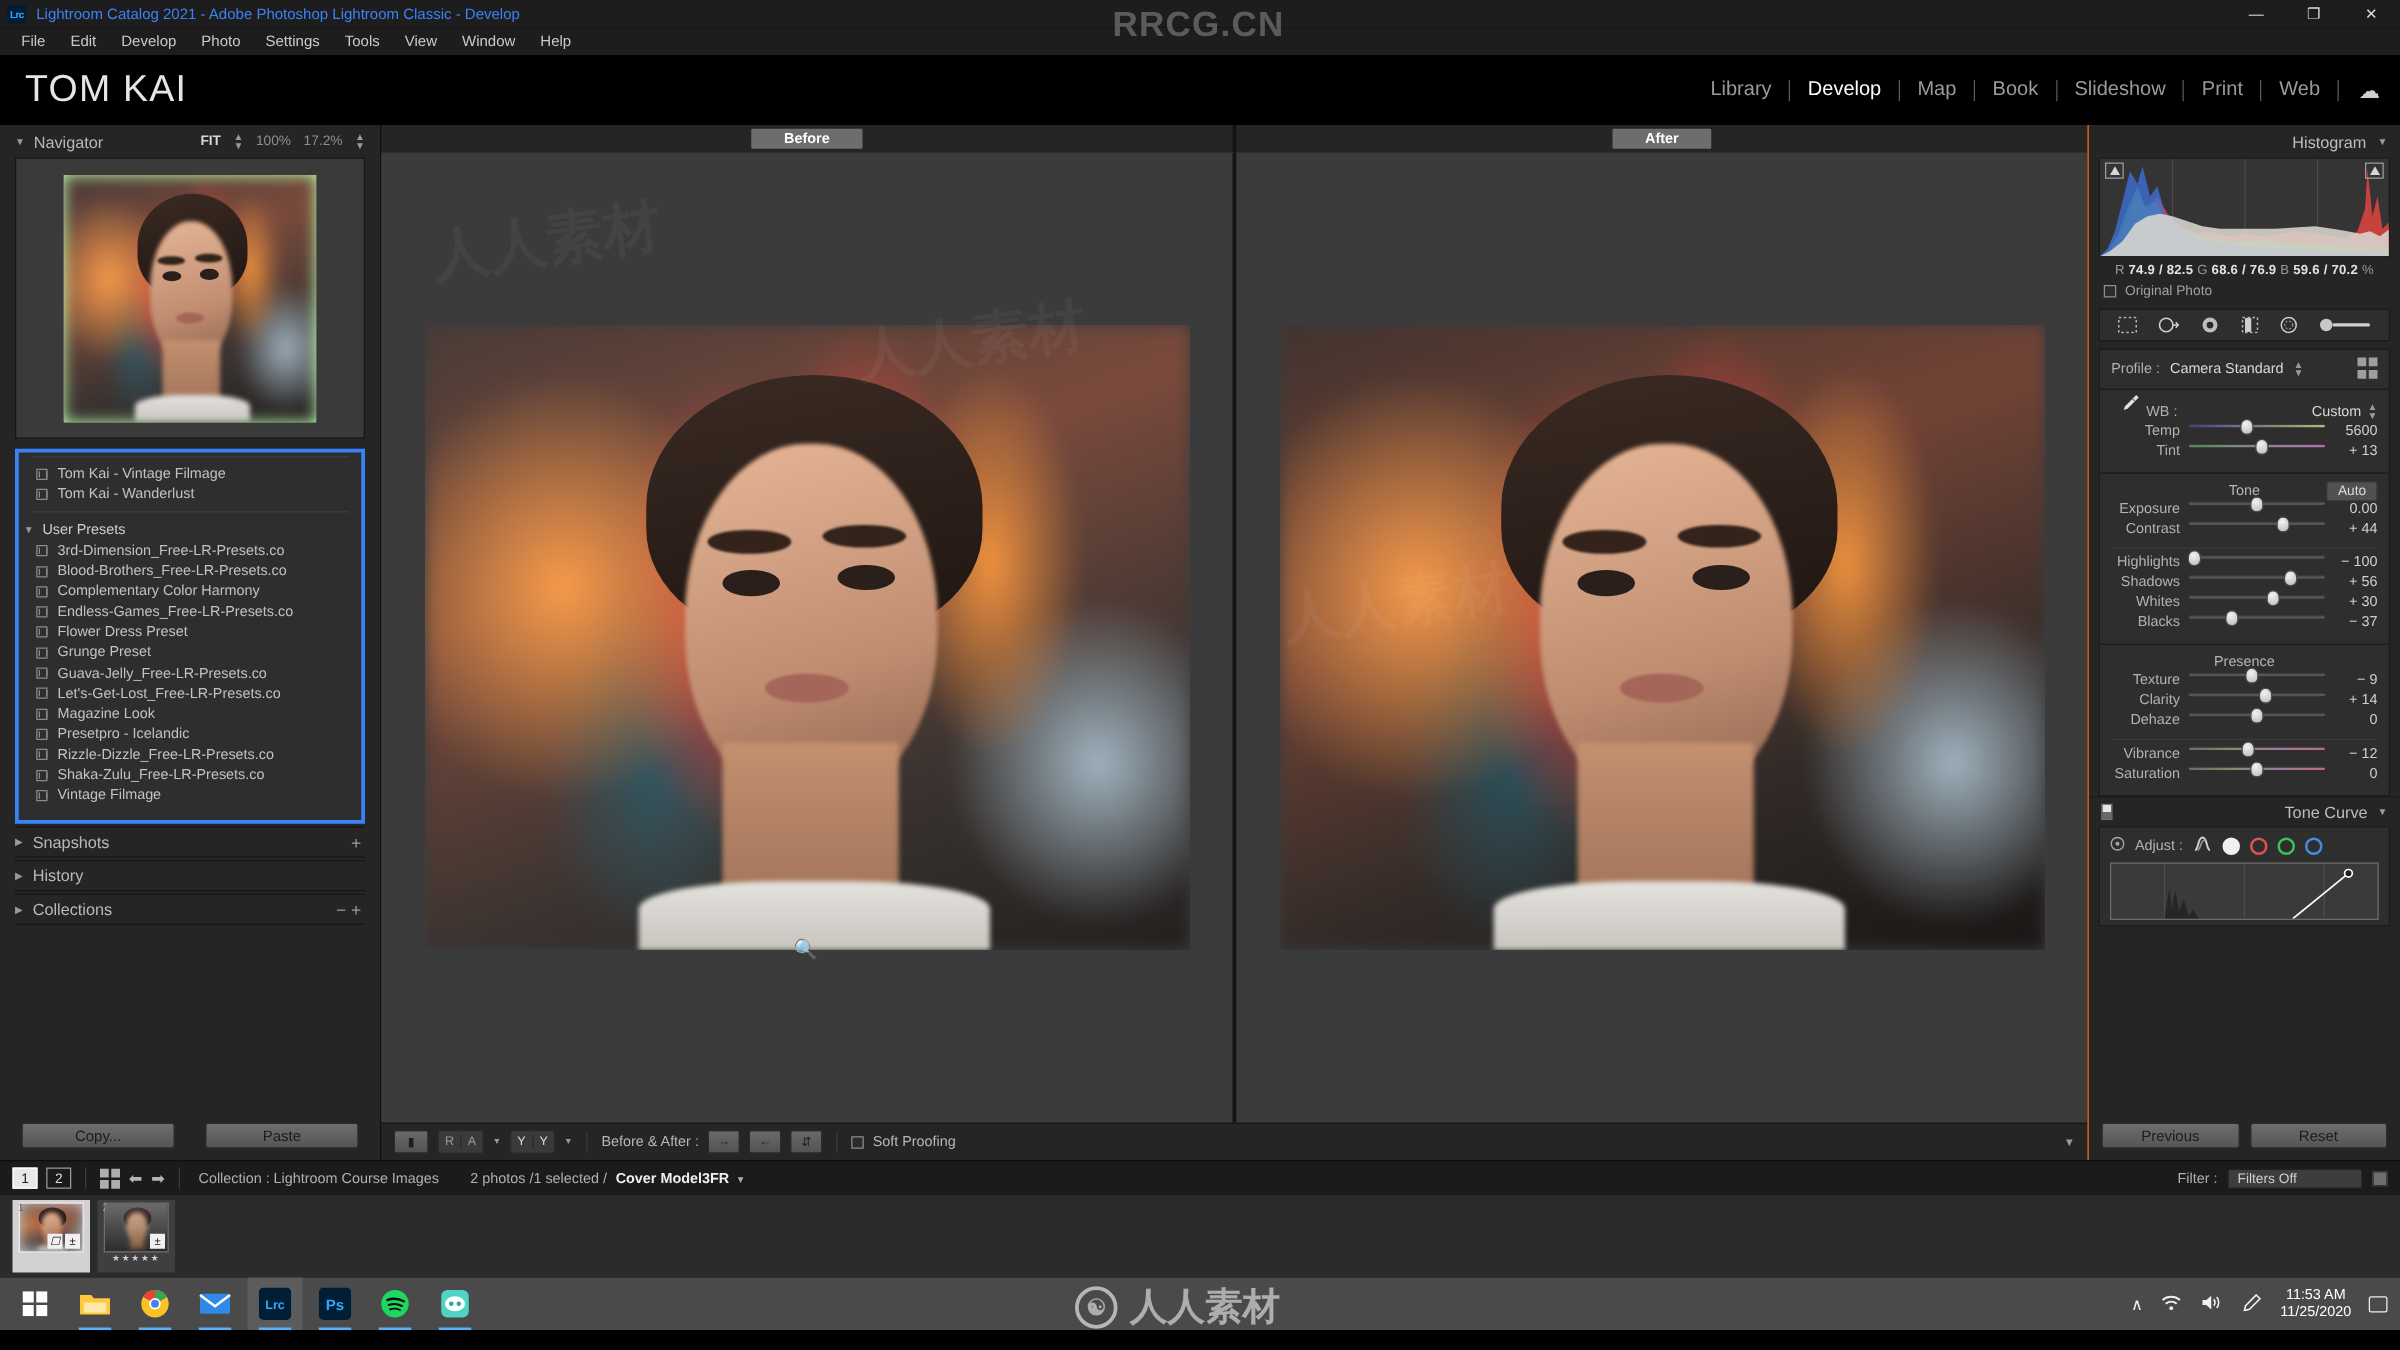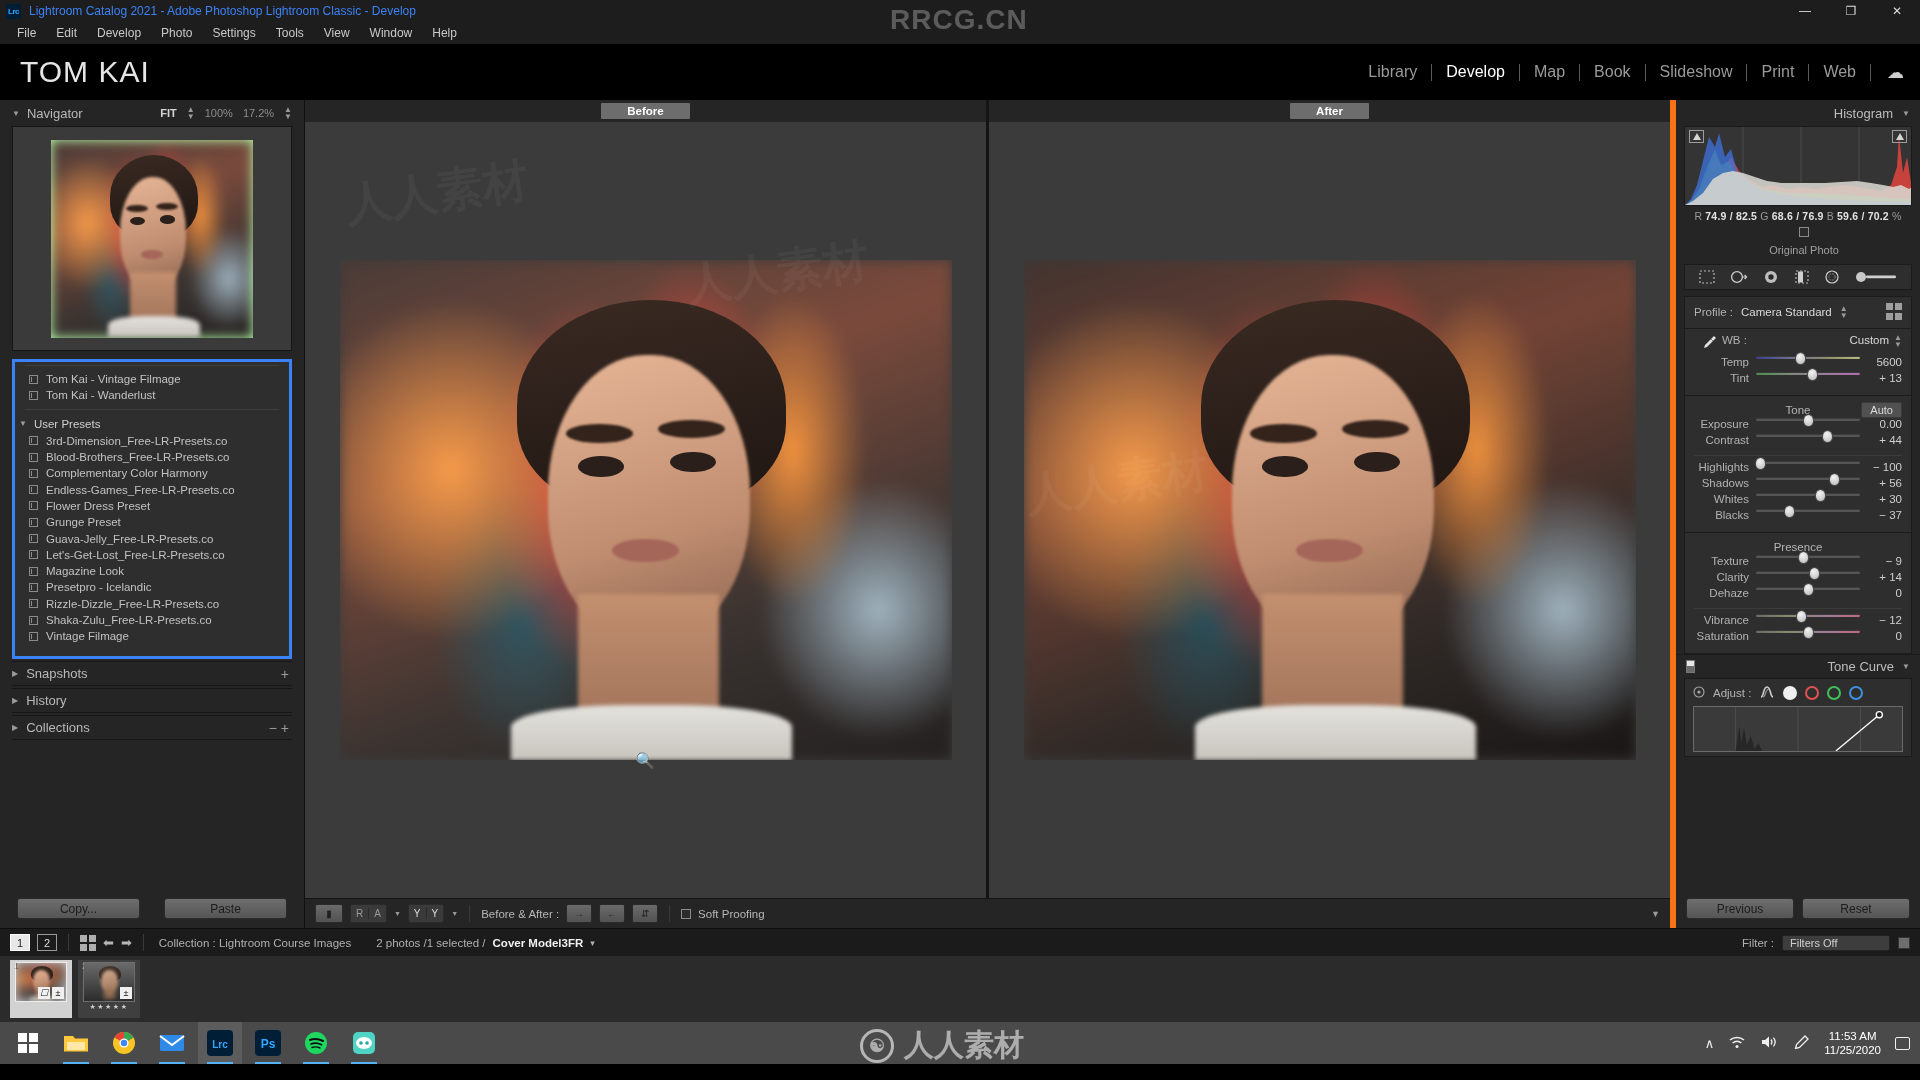--- a/index.html
+++ b/index.html
@@ -85,44 +85,44 @@
   .tb-flat { height:19px; background:#3a3a3a; border:1px solid #2a2a2a; border-radius:2px; display:flex;
              align-items:center; color:#9a9a9a; font-size:10px; }
   .tb-cell { padding:0 5px; border-right:1px solid #2a2a2a; }
   .tb-cell:last-child { border-right:none; }
   .tb-caret { font-size:7px; color:#999; }
   .tb-sep { width:1px; height:17px; background:#3a3a3a; margin:0 4px; }
   .chkbox { width:10px; height:10px; border:1px solid #8d8d8d; background:#2b2b2b; display:inline-block; }
   .tb-right { margin-left:auto; font-size:9px; color:#9a9a9a; }
 
   
-  .right-panel { width:250px; background:#252525; border-left:6px solid #f97316; display:flex; flex-direction:column;
+  .right-panel { width:250px; background:#252525; border-left:1px solid #f97316; display:flex; flex-direction:column;
                  flex-shrink:0; position:relative; }
   .rp-scroll { flex:1; overflow:hidden; }
   .hist-head { display:flex; align-items:center; justify-content:flex-end; height:26px; padding-right:10px;
                gap:9px; font-size:13px; color:#bdbdbd; }
   .hist-box { height:80px; margin:0 8px; background:#343434; border:1px solid #1a1a1a; position:relative; overflow:hidden; }
   .clip-tri { position:absolute; top:3px; width:15px; height:13px; border:1px solid #9d9d9d; display:flex; align-items:center; justify-content:center; }
   .clip-tri i { width:0;height:0;border-left:4.5px solid transparent;border-right:4.5px solid transparent;border-bottom:7px solid #d6d6d6; font-style:normal;}
   .rgb-readout { text-align:center; font-size:10.5px; color:#9a9a9a; padding:4px 0 3px; letter-spacing:.2px; }
   .rgb-readout b { color:#e2e2e2; font-weight:bold; }
-  .orig-photo { display:flex; align-items:center; gap:7px; padding:2px 0 6px 12px; font-size:11px; color:#a0a0a0;flex-direction:column; }
+  .orig-photo { display:flex; align-items:center; gap:7px; padding:2px 0 6px 12px; font-size:11px; color:#a0a0a0; }
 
   .toolstrip { height:26px; margin:2px 8px 0; background:#2e2e2e; border:1px solid #1b1b1b;
                display:flex; align-items:center; justify-content:space-around; padding:0 6px; }
   .ts-ico { color:#cfcfcf; display:flex; align-items:center; }
 
   .basic-panel { margin:6px 8px 0; background:#2e2e2e; border:1px solid #1b1b1b; }
   .bp-sec { border-bottom:1px solid #1b1b1b; padding:5px 9px 7px; }
   .bp-sec:last-child { border-bottom:none; }
   .prof-row { display:flex; align-items:center; font-size:11.5px; color:#b0b0b0; gap:8px; height:19px; }
   .prof-val { color:#d9d9d9; }
   .grid4 { margin-left:auto; display:grid; grid-template-columns:7px 7px; grid-template-rows:7px 7px; gap:2.5px; }
   .grid4 i { background:#9e9e9e; }
-  .wb-row { display:flex; align-items:flex-start; font-size:11.5px; color:#b0b0b0; height:19px; }
+  .wb-row { display:flex; align-items:flex-end; font-size:11.5px; color:#b0b0b0; height:19px; }
   .eyedrop { width:28px; color:#d6d6d6; font-size:15px; }
   .slider-row { display:flex; height:16px; font-size:11.5px; }
   .sl-label { width:62px; text-align:right; color:#b2b2b2; padding-right:7px; flex-shrink:0; }
   .sl-track { flex:1; height:3px; background:#555; border-top:1px solid #3a3a3a; position:relative; border-radius:2px; }
   .sl-track.temp { background:linear-gradient(90deg,#3b3f8c,#6d6f8e,#8d8d6f,#b9b97a); }
   .sl-track.tint { background:linear-gradient(90deg,#4c8a4c,#7d8a7d,#9a7d9a,#b06db0); }
   .sl-track.vib  { background:linear-gradient(90deg,#6a6a6a,#8a8a6a,#9d7ba0,#c06a7a); }
   .sl-knob { position:absolute; top:-5px; width:11px; height:13px; margin-left:-5.5px;
              background:radial-gradient(circle at 40% 30%,#f2f2f2,#b9b9b9); border:1px solid #4a4a4a;
              border-radius:50% 50% 45% 45%; }

